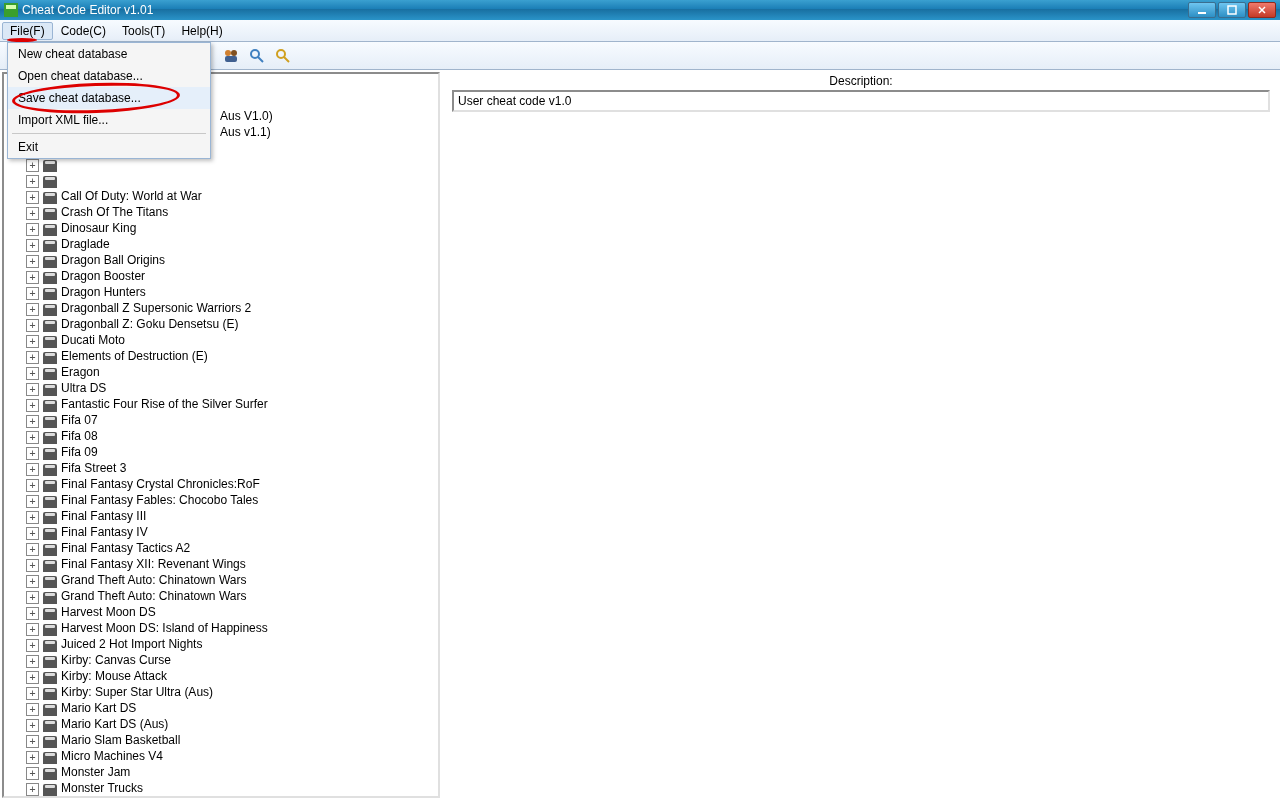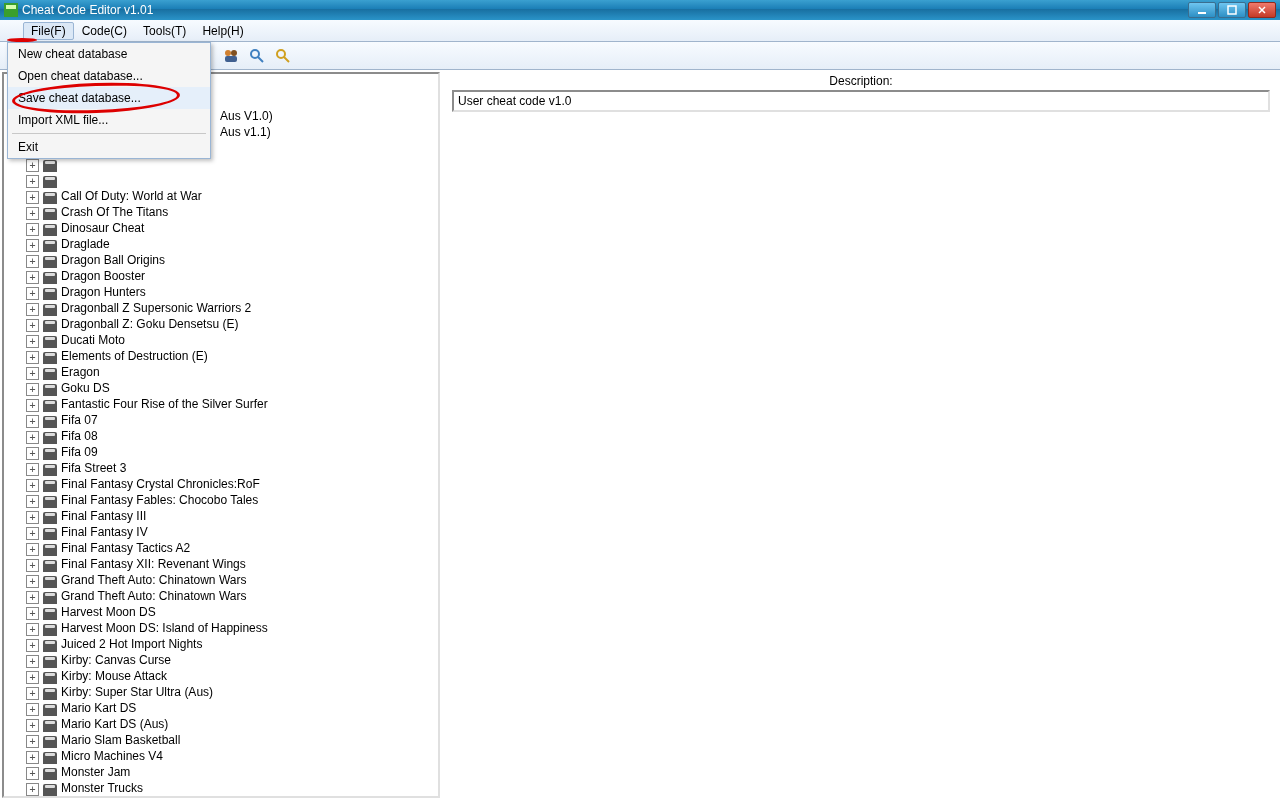--- a/index.html
+++ b/index.html
@@ -5,21 +5,21 @@
   * { box-sizing: border-box; margin: 0; padding: 0; }
   body { font-family: "Segoe UI", Tahoma, sans-serif; font-size: 12px; background: #fff; width: 1280px; height: 800px; overflow: hidden; position: relative; }
   .titlebar { height: 20px; background: linear-gradient(to bottom, #3aa0d0, #1b7eb6 45%, #186fa1 46%, #2a93c8); display: flex; align-items: center; padding: 8px 4px; color: #fff; font-size: 12px; }
   .titlebar .icon { width: 14px; height: 14px; margin-right: 4px; }
   .titlebar .title { flex: 1; }
   .winbtns { display: flex; gap: 2px; }
   .winbtn { width: 28px; height: 16px; border: 1px solid #3b6e8f; border-radius: 2px; display: flex; align-items: center; justify-content: center; background: linear-gradient(to bottom, #6ec5f0, #2d8fc4); }
   .winbtn.close { background: linear-gradient(to bottom, #f07a6c, #c33a27); border-color: #8f2a1d; }
   .menubar { height: 22px; background: linear-gradient(to bottom, #f7fbff, #e6eef8); border-bottom: 1px solid #a0b4cc; display: flex; align-items: center; padding: 0 2px; }
   .menu-item { padding: 2px 8px; cursor: default; }
-  .menu-item.open { background: #dbe8f6; border: 1px solid #9ab5d4; padding: 1px 7px; border-radius: 2px; margin-left: 21px; }
+  .menu-item.open { background: #dbe8f6; border: 1px solid #9ab5d4; padding: 1px 7px; border-radius: 2px; }
   .toolbar { height: 28px; background: linear-gradient(to bottom, #f7fbff, #e6eef8); border-bottom: 1px solid #a0b4cc; display: flex; align-items: center; padding: 0 6px; gap: 4px; position: relative; }
   .toolbtn { width: 22px; height: 22px; display: flex; align-items: center; justify-content: center; }
   .content { display: flex; height: calc(800px - 20px - 22px - 28px); }
   .left-pane { width: 438px; background: #fff; border: 2px inset #e0e0e0; margin: 2px; position: relative; }
   .tree-scroll { height: 100%; overflow-y: scroll; }
   .tree { padding: 2px 4px; }
   .tree-row { display: flex; align-items: flex-end; height: 16px; line-height: 16px; white-space: nowrap; }
   .expander { width: 13px; height: 13px; min-width: 13px; border: 1px solid #888; background: #fff; display: flex; align-items: center; justify-content: center; margin-right: 4px; font-size: 10px; color: #555; font-family: monospace; }
   .cart-icon { width: 14px; height: 12px; min-width: 14px; background: #555; border-radius: 2px 2px 0 0; margin-right: 4px; position: relative; }
   .cart-icon::after { content:""; position:absolute; top:1px; left:2px; right:2px; height:3px; background:#ddd; border-radius:1px;}
@@ -143,21 +143,21 @@
             <span>Call Of Duty: World at War</span>
           </div>
           <div class="tree-row" style="padding-left: 18px;">
             <span class="expander">+</span>
             <span class="cart-icon"></span>
             <span>Crash Of The Titans</span>
           </div>
           <div class="tree-row" style="padding-left: 18px;">
             <span class="expander">+</span>
             <span class="cart-icon"></span>
-            <span>Dinosaur Cheat</span>
+            <span>Dinosaur King</span>
           </div>
           <div class="tree-row" style="padding-left: 18px;">
             <span class="expander">+</span>
             <span class="cart-icon"></span>
             <span>Draglade</span>
           </div>
           <div class="tree-row" style="padding-left: 18px;">
             <span class="expander">+</span>
             <span class="cart-icon"></span>
             <span>Dragon Ball Origins</span>
@@ -193,21 +193,21 @@
             <span>Elements of Destruction (E)</span>
           </div>
           <div class="tree-row" style="padding-left: 18px;">
             <span class="expander">+</span>
             <span class="cart-icon"></span>
             <span>Eragon</span>
           </div>
           <div class="tree-row" style="padding-left: 18px;">
             <span class="expander">+</span>
             <span class="cart-icon"></span>
-            <span>Goku DS</span>
+            <span>Ultra DS</span>
           </div>
           <div class="tree-row" style="padding-left: 18px;">
             <span class="expander">+</span>
             <span class="cart-icon"></span>
             <span>Fantastic Four Rise of the Silver Surfer</span>
           </div>
           <div class="tree-row" style="padding-left: 18px;">
             <span class="expander">+</span>
             <span class="cart-icon"></span>
             <span>Fifa 07</span>

